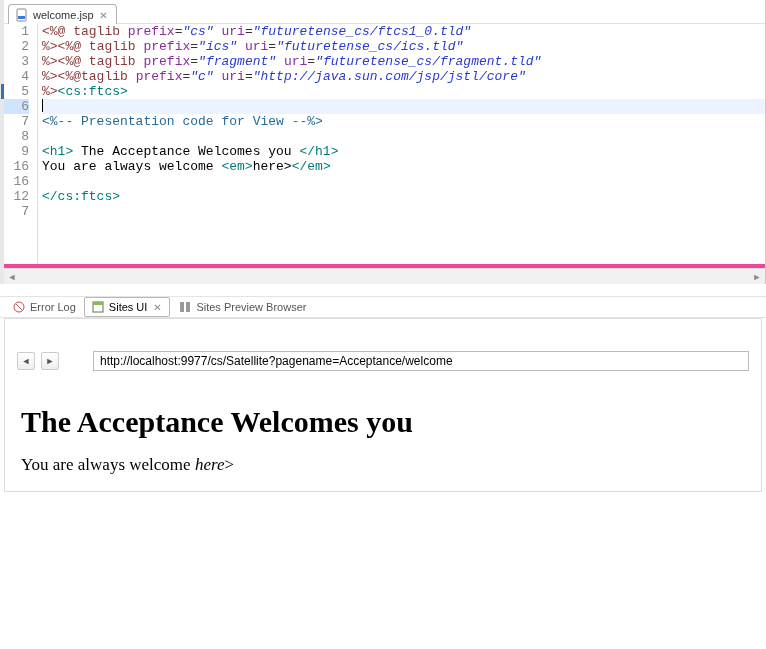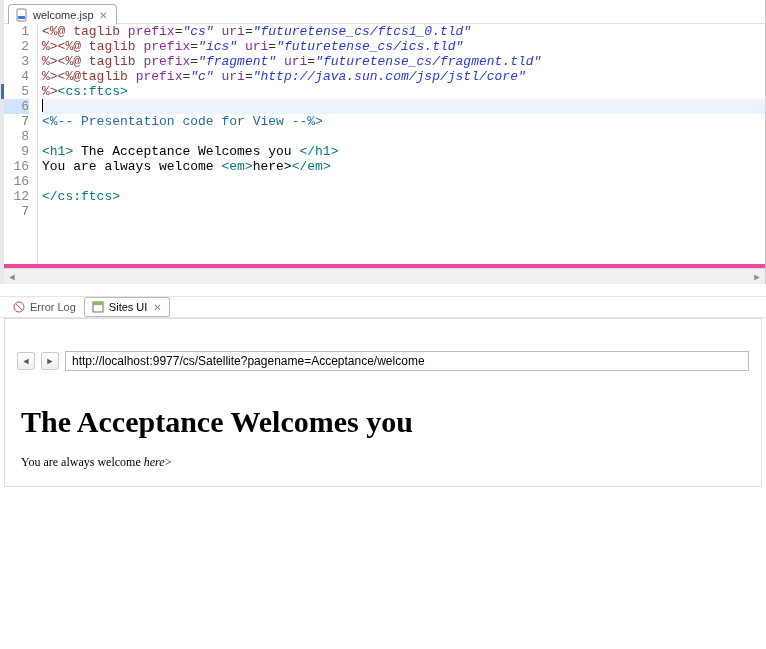--- a/index.html
+++ b/index.html
@@ -152,33 +152,34 @@
     font-size: 9px; color: #555;
   }
   .url-field {
     flex: 1;
     border: 1px solid #bbb;
     height: 20px;
     padding: 2px 6px;
     font-size: 12px;
     font-family: "Segoe UI", Tahoma, sans-serif;
     background: #fff;
+    margin-left: 28px;
   }
   .preview-area {
     padding: 16px 16px;
     font-family: "Times New Roman", serif;
     color: #000;
   }
   .preview-area h1 {
     font-size: 30px;
     font-weight: bold;
     margin: 12px 0 16px 0;
   }
   .preview-area p {
-    font-size: 12px;
+    font-size: 17px;
     margin: 0;
   }
   .preview-area em { font-style: italic; }
   .outer-panel {
     border: 1px solid #ddd;
     margin: 0 4px;
   }
 </style>
 </head>
 <body>
@@ -238,20 +239,29 @@
   <div class="view-tab active">
     <span class="small-icon">
       <svg width="12" height="12" viewBox="0 0 12 12">
           <rect x="1" y="1" width="10" height="10" fill="#fff" stroke="#5a7a3a"></rect>
           <rect x="1" y="1" width="10" height="3" fill="#8ab85a"></rect>
         </svg>
     </span>
     <span>Sites UI</span>
     <span class="close-x">✕</span>
   </div>
+  <div class="view-tab">
+    <span class="small-icon">
+      <svg width="12" height="12" viewBox="0 0 12 12">
+          <rect x="1" y="1" width="4" height="10" fill="#999"></rect>
+          <rect x="7" y="1" width="4" height="10" fill="#999"></rect>
+        </svg>
+    </span>
+    <span>Sites Preview Browser</span>
+  </div>
 </div>
 
 <div class="outer-panel">
   <div class="browser-bar">
     <div class="nav-btn">◄</div>
     <div class="nav-btn">►</div>
     <input class="url-field" value="http://localhost:9977/cs/Satellite?pagename=Acceptance/welcome" style="">
   </div>
 
   <div class="preview-area">

